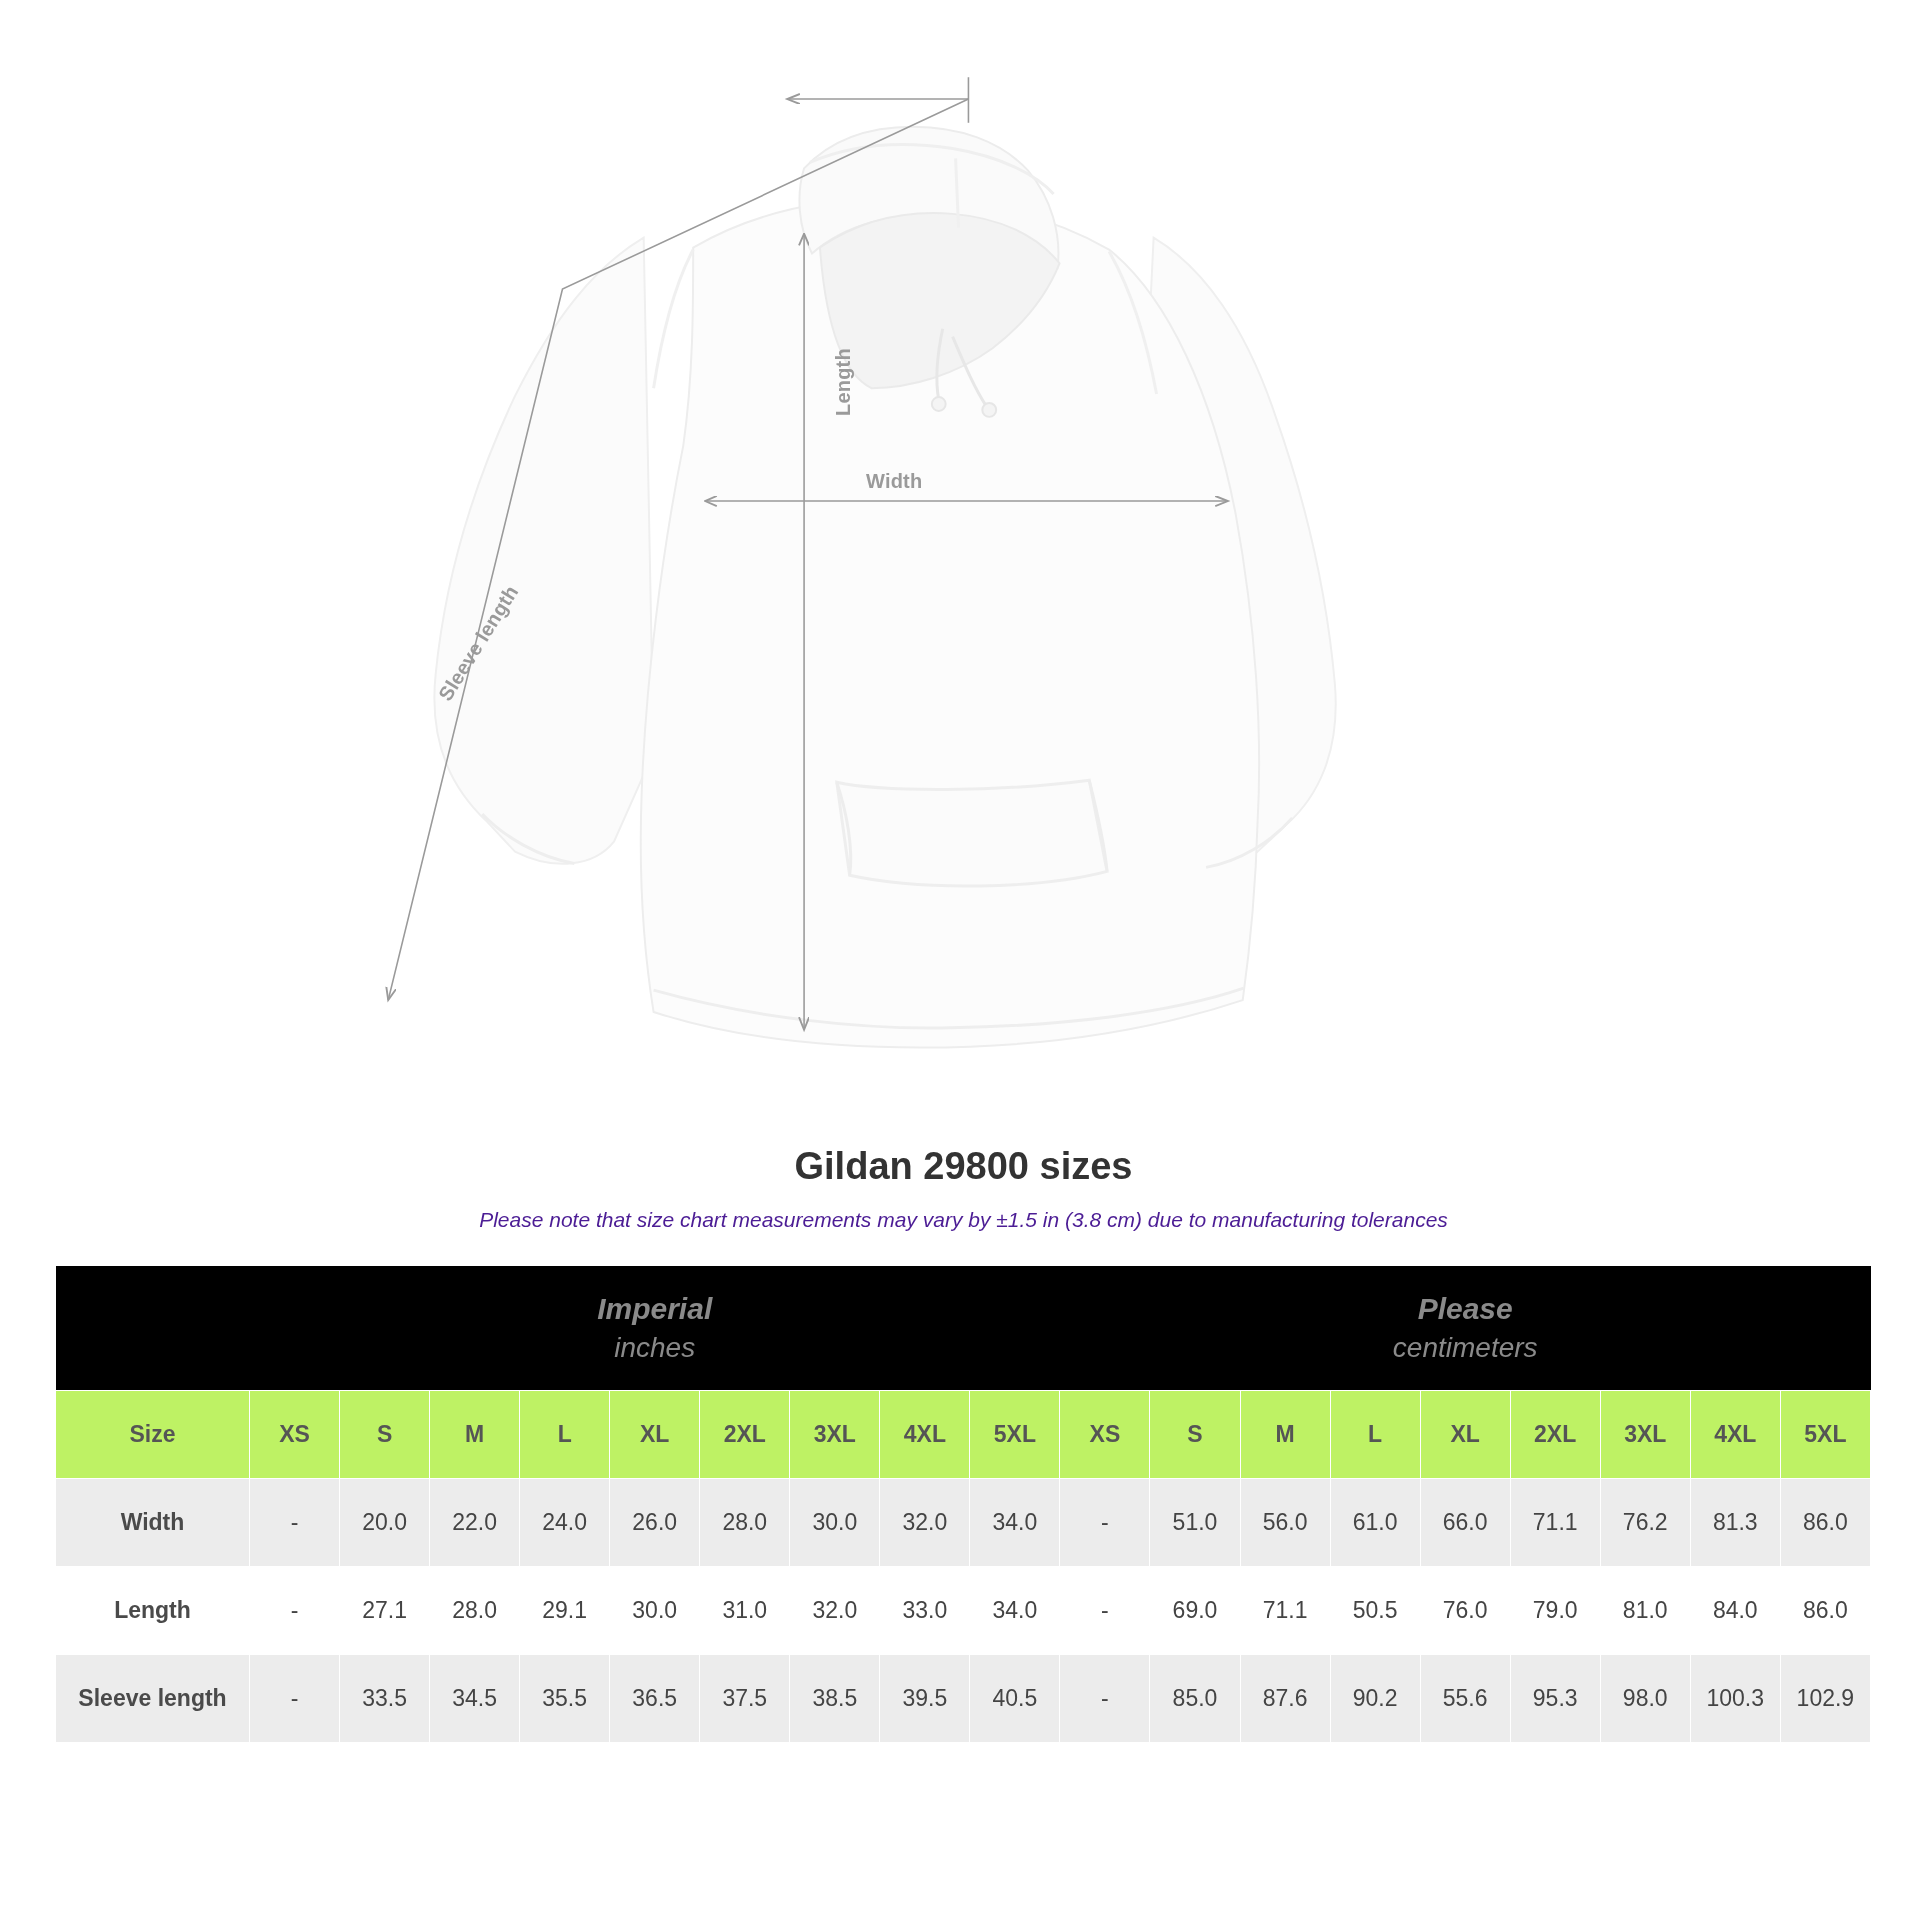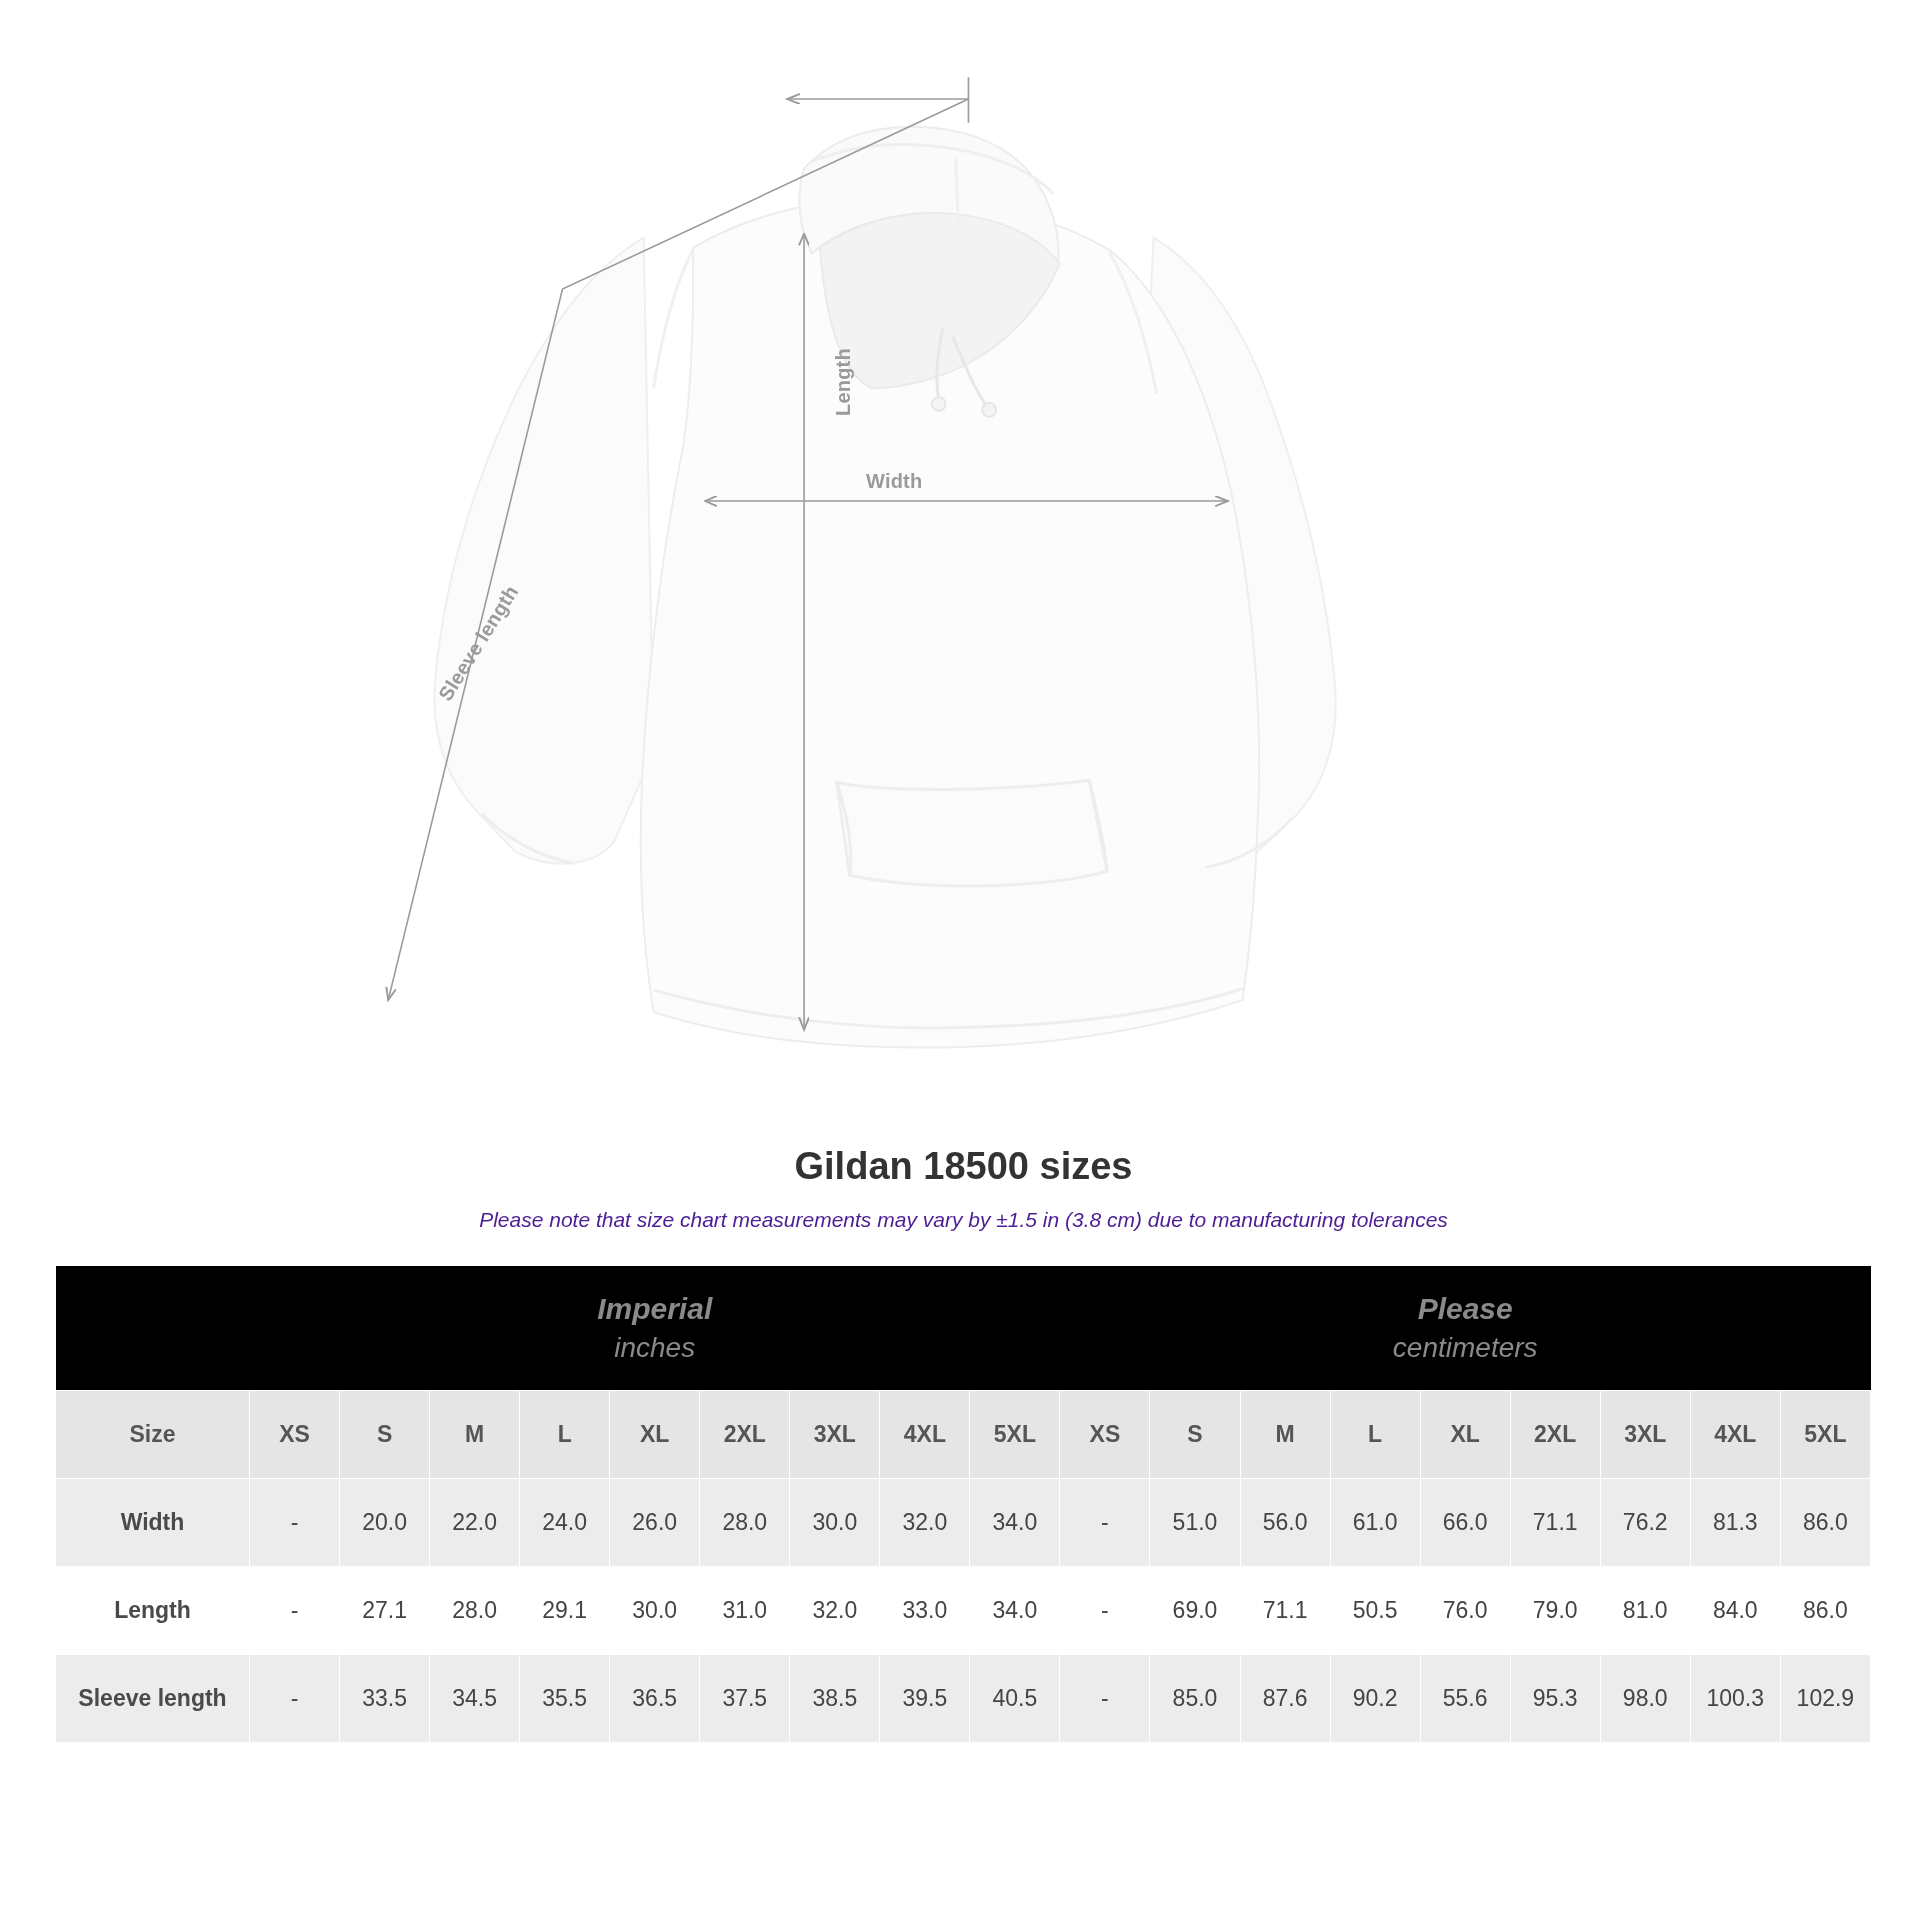--- a/index.html
+++ b/index.html
@@ -91,21 +91,21 @@
   .unit-sub {
     font-size: 28px;
     font-style: italic;
     color: #8a8a8a;
     margin-top: 6px;
   }
   table.sizes td, table.sizes th {
     border: 1px solid #ffffff;
   }
   table.sizes tr.head-row th {
-    background: #e5e5e5;
+    background: #bef264;
     color: #555555;
     font-size: 23px;
     font-weight: bold;
     padding: 30px 0;
     text-align: center;
   }
   table.sizes tr.head-row th.rowhead {
     font-size: 23px;
   }
   table.sizes tbody td {
@@ -221,21 +221,21 @@
         <line x1="978" y1="78" x2="978" y2="124"></line>
       </g>
     </svg>
 
     <div class="dim-label vertical" style="left:832px; top:416px;">Length</div>
     <div class="dim-label" style="left:866px; top:470px;">Width</div>
     <div class="dim-label sleeve" style="left:434px; top:693px;">Sleeve length</div>
   </div>
 
   <div class="titleblock">
-    <h1 class="chart-title">Gildan 18500 sizes</h1>
+    <h1 class="chart-title">Gildan 29800 sizes</h1>
     <div class="chart-note">Please note that size chart measurements may vary by ±1.5 in (3.8 cm) due to manufacturing tolerances</div>
   </div>
 
   <div class="table-wrap">
     <table class="sizes">
       <colgroup>
         <col class="col-rowhead">
         <col span="9">
         <col span="9">
       </colgroup>

